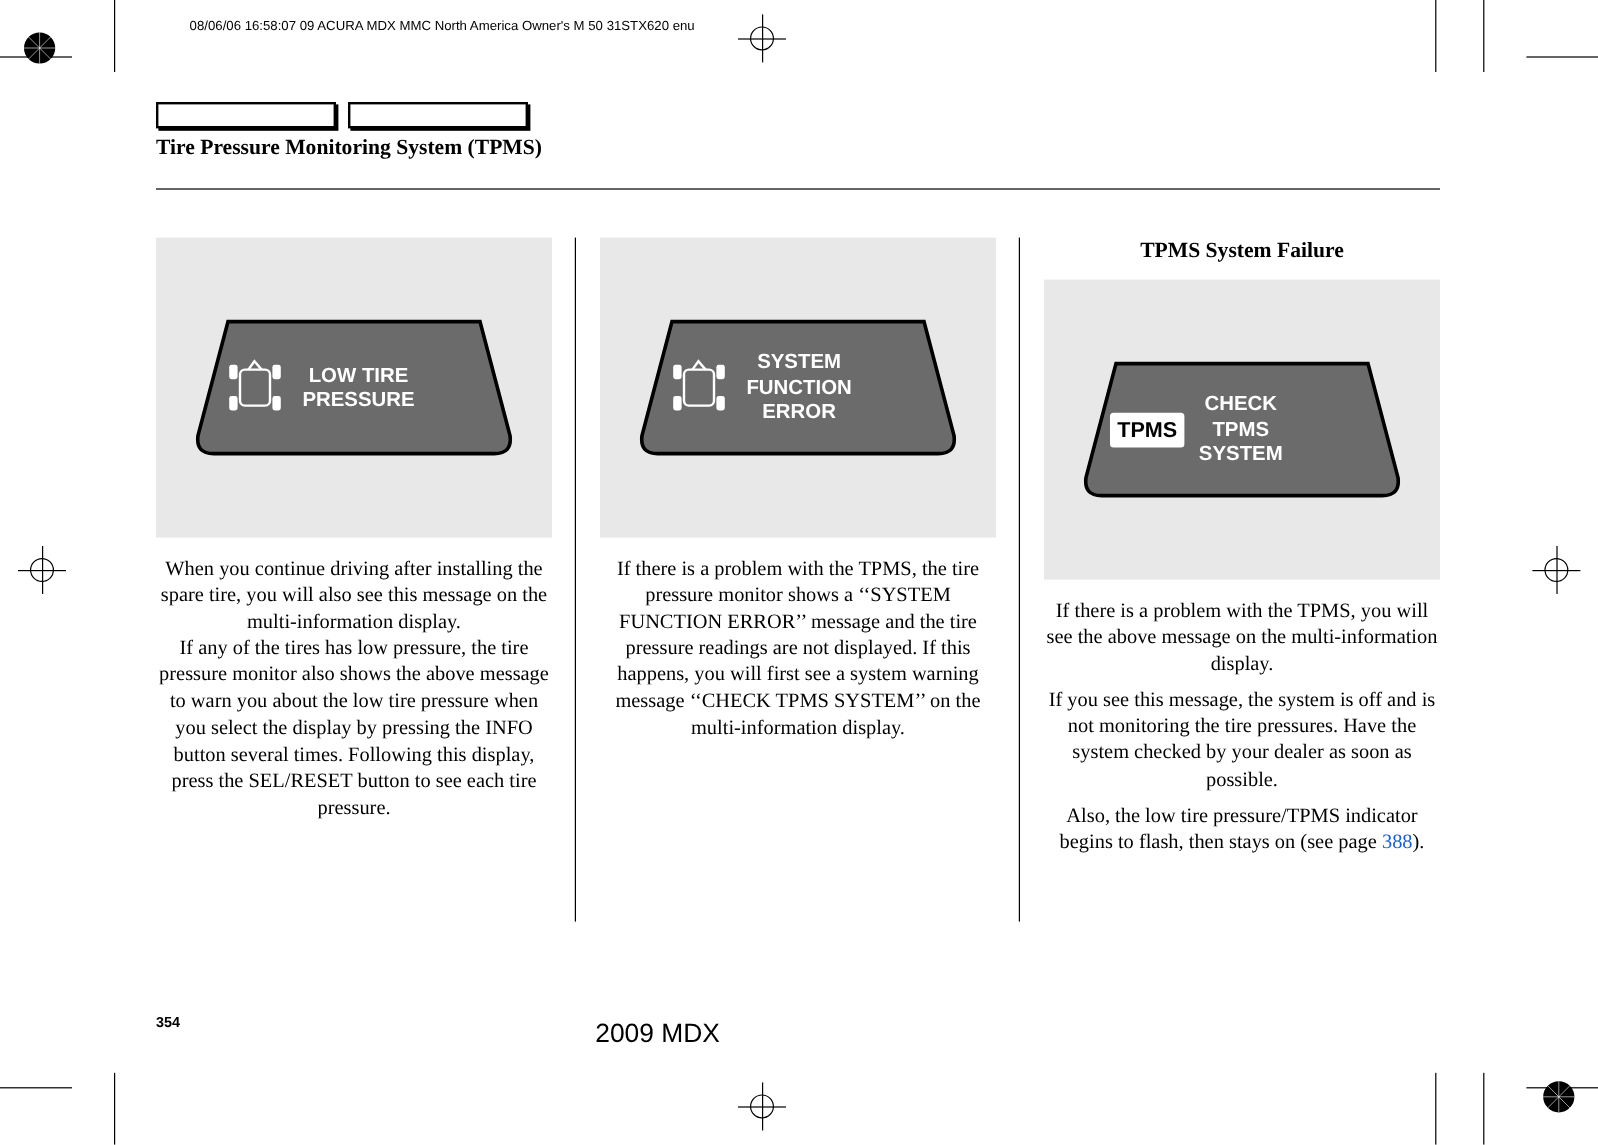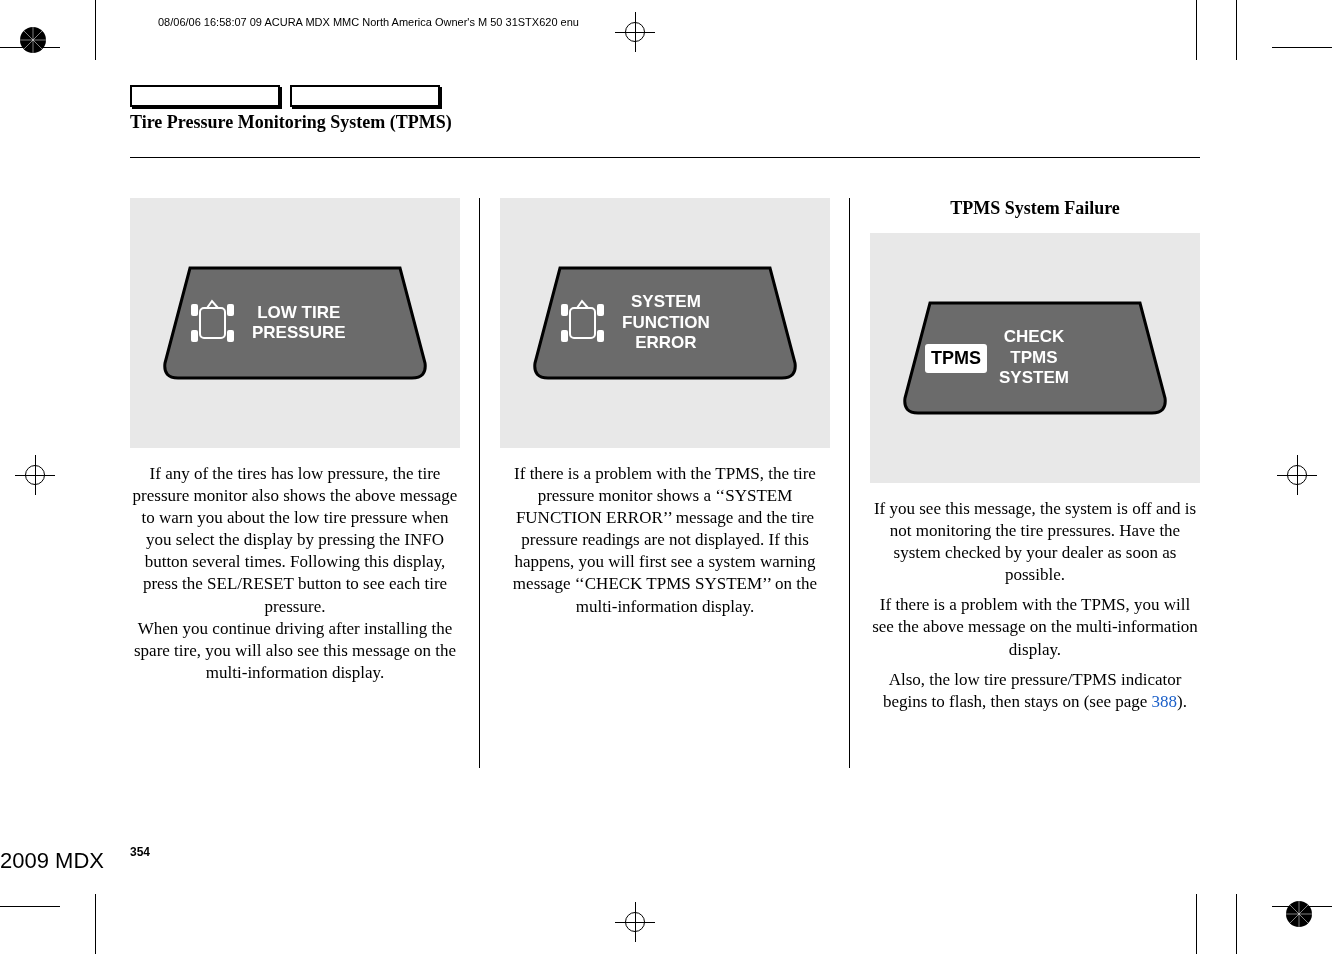--- a/index.html
+++ b/index.html
@@ -194,20 +194,21 @@
       font-weight: bold;
       font-size: 12px;
       margin-top: 44px;
     }
     
     .footer-model {
       position: absolute;
       bottom: 80px;
       left: 0;
       width: 1096px;
+      text-align: center;
       font-family: Arial, sans-serif;
       font-size: 22px;
     }
   </style>
 </head>
 <body>
 
 <div class="crop-mark crop-h" style="top:47px;left:0;"></div>
 <div class="crop-mark crop-v" style="top:0;left:95px;"></div>
 
@@ -288,22 +289,22 @@
               <rect x="6" y="32" width="7" height="12" rx="2" fill="#fff"></rect>
               <rect x="42" y="32" width="7" height="12" rx="2" fill="#fff"></rect>
               <path d="M 22,10 L 27,3 L 33,10" fill="none" stroke="#fff" stroke-width="2"></path>
             </svg>
             <div class="screen-text">LOW TIRE
 PRESSURE</div>
           </div>
         </div>
       </div>
       <div class="body-text">
+        <div>When you continue driving after installing the spare tire, you will also see this message on the multi-information display.</div>
         <div>If any of the tires has low pressure, the tire pressure monitor also shows the above message to warn you about the low tire pressure when you select the display by pressing the INFO button several times. Following this display, press the SEL/RESET button to see each tire pressure.</div>
-        <div>When you continue driving after installing the spare tire, you will also see this message on the multi-information display.</div>
       </div>
     </div>
 
     <div class="col">
       <div class="display-box">
         <div class="display-screen">
           <svg viewBox="0 0 270 120" style="position:absolute;inset:0;">
             <path class="screen-shape" d="M 30,5 L 240,5 L 265,100 Q 267,115 252,115 L 18,115 Q 3,115 5,100 Z"></path>
           </svg>
           <div class="screen-content">
@@ -335,22 +336,22 @@
           </svg>
           <div class="screen-content">
             <span class="tpms-badge">TPMS</span>
             <div class="screen-text">CHECK
 TPMS
 SYSTEM</div>
           </div>
         </div>
       </div>
       <div class="body-text">
+        <p>If there is a problem with the TPMS, you will see the above message on the multi-information display.</p>
         <p>If you see this message, the system is off and is not monitoring the tire pressures. Have the system checked by your dealer as soon as possible.</p>
-        <p>If there is a problem with the TPMS, you will see the above message on the multi-information display.</p>
         <p>
           <span>Also, the low tire pressure/TPMS indicator begins to flash, then stays on (see page </span><span class="page-ref">388</span><span>).</span>
         </p>
       </div>
     </div>
 
   </div>
 </div>
 
 <div class="page-number">354</div>

